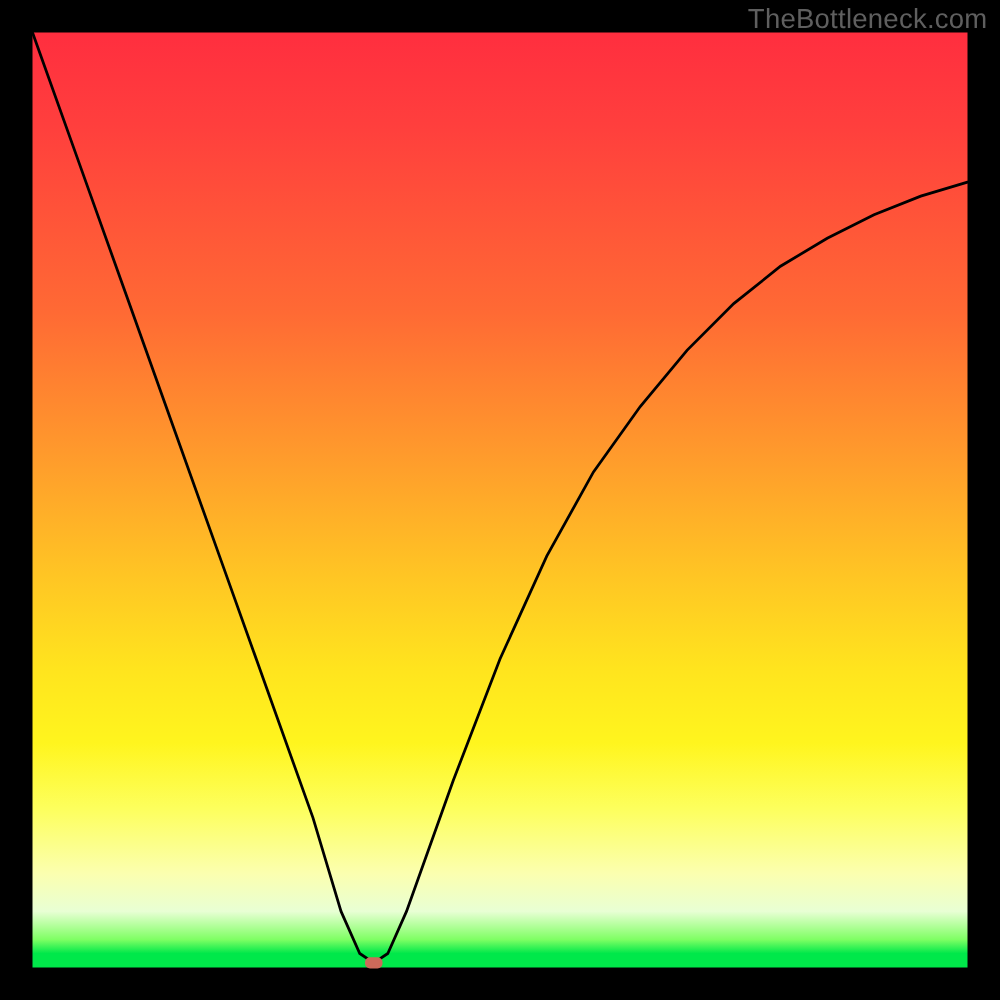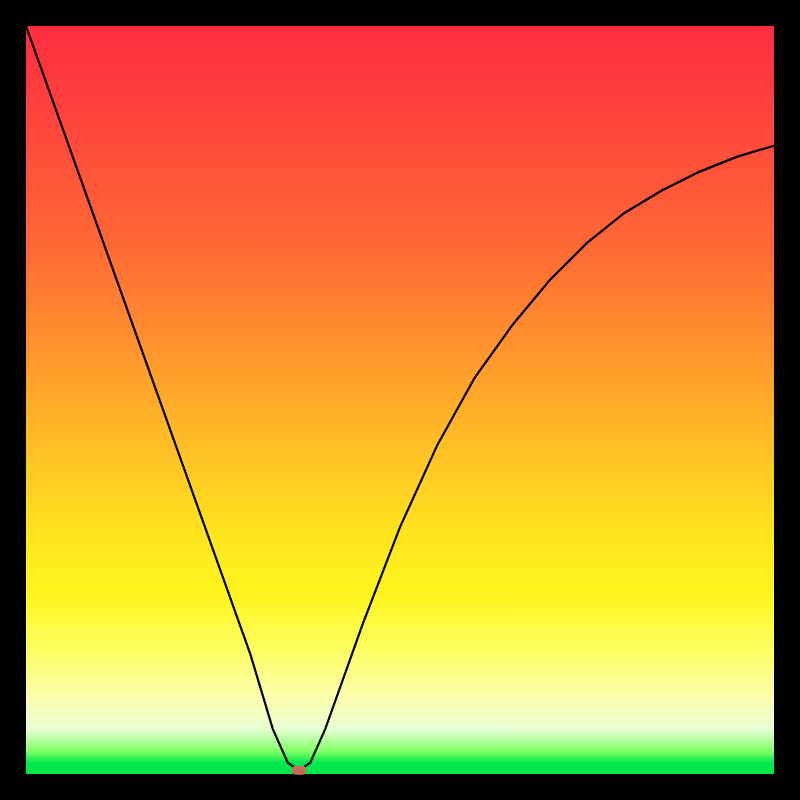--- a/index.html
+++ b/index.html
@@ -68,20 +68,21 @@
   .optimum-marker {
     fill: #cc6a5a;
     stroke: none;
   }
 </style>
 </head>
 <body>
 
 <div class="frame">
 
+  <div class="watermark">TheBottleneck.com</div>
 
   <div class="plot-area">
     <svg class="curve" viewBox="0 0 748 748" preserveAspectRatio="none">
       <path d="M0.00 0.00 L37.40 104.72 L74.80 209.44 L112.20 314.16 L149.60 418.88 L187.00 523.60 L224.40 628.32 L246.84 703.12 L261.80 736.78 L273.02 744.26 L284.24 736.78 L299.20 703.12 L336.60 598.40 L374.00 501.16 L411.40 418.88 L448.80 351.56 L486.20 299.20 L523.60 254.32 L561.00 216.92 L598.40 187.00 L635.80 164.56 L673.20 145.86 L710.60 130.90 L748.00 119.68"></path>
       <rect class="optimum-marker" x="266.02" y="739.76" width="14" height="9" rx="4" ry="4" fill="#cc6a5a"></rect>
     </svg>
   </div>
 
 </div>
 

